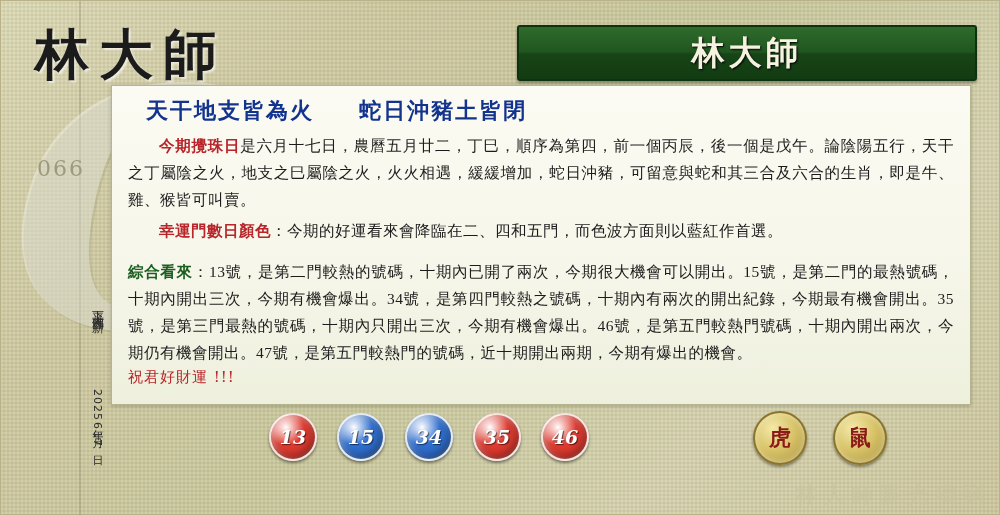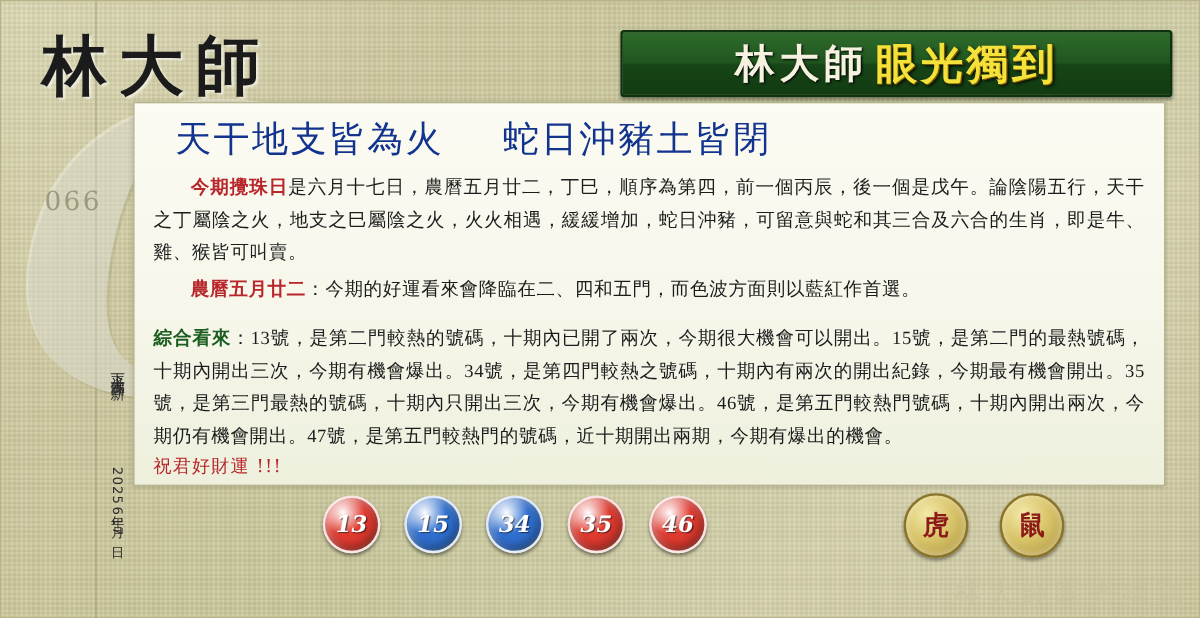--- a/index.html
+++ b/index.html
@@ -67,21 +67,21 @@
   
   .card{
     position:absolute;left:110px;top:84px;width:860px;height:320px;
     background:linear-gradient(180deg,#fbfbf3 0%,#f6f6ea 55%,#eef0dd 100%);
     border:1px solid #b4b48e;
     box-shadow:0 1px 4px rgba(0,0,0,0.22);
     box-sizing:border-box;padding:8px 16px 10px 16px;
   }
   .headline{
     font-family:"DejaVu Serif","Liberation Serif",serif;
-    font-size:30px;font-weight:normal;color:#12338e;letter-spacing:2px;
+    font-size:22px;font-weight:bold;color:#12338e;letter-spacing:2px;
     margin:2px 0 6px 18px;
   }
   .headline .gap{display:inline-block;width:26px;}
   .para{
     font-family:Liberation Serif, serif;
     font-size:15.5px;line-height:27px;color:#1c1c1c;
     text-align:justify;letter-spacing:0.5px;
   }
   .para.indent{text-indent:2em;}
   .em-red{color:#b8252a;font-weight:bold;}
@@ -147,37 +147,36 @@
   <div class="left-strip"></div>
 
   <div class="wm-letter">G</div>
   <div class="wm-diag">林大師眼光獨到</div>
 
   <div class="brand">林大師</div>
   <div class="issue-no">066</div>
 
   <div class="banner">
     <span class="t1">林大師</span>
-    <span class="t2">眼光獨到</span>
   </div>
 
   <div class="card">
 
     <div class="headline">
       <span>天干地支皆為火</span>
       <span class="gap"></span>
       <span>蛇日沖豬土皆閉</span>
     </div>
 
     <div class="para indent">
       <span class="em-red">今期攪珠日</span><span>是六月十七日，農曆五月廿二，丁巳，順序為第四，前一個丙辰，後一個是戊午。論陰陽五行，天干之丁屬陰之火，地支之巳屬陰之火，火火相遇，緩緩增加，蛇日沖豬，可留意與蛇和其三合及六合的生肖，即是牛、雞、猴皆可叫賣。</span>
     </div>
 
     <div class="para lucky">
-      <span class="em-red">農曆五月廿二</span><span>：</span><span>今期的好運看來會降臨在二、四和五門，而色波方面則以藍紅作首選。</span>
+      <span class="em-red">幸運門數日顏色</span><span>：</span><span>今期的好運看來會降臨在二、四和五門，而色波方面則以藍紅作首選。</span>
     </div>
 
     <div class="divider-space"></div>
 
     <div class="para summary">
       <span class="lead">綜合看來</span><span>：13號，是第二門較熱的號碼，十期內已開了兩次，今期很大機會可以開出。15號，是第二門的最熱號碼，十期內開出三次，今期有機會爆出。34號，是第四門較熱之號碼，十期內有兩次的開出紀錄，今期最有機會開出。35號，是第三門最熱的號碼，十期內只開出三次，今期有機會爆出。46號，是第五門較熱門號碼，十期內開出兩次，今期仍有機會開出。47號，是第五門較熱門的號碼，近十期開出兩期，今期有爆出的機會。</span>
     </div>
 
     <div class="bless">祝君好財運 !!!</div>
   </div>

